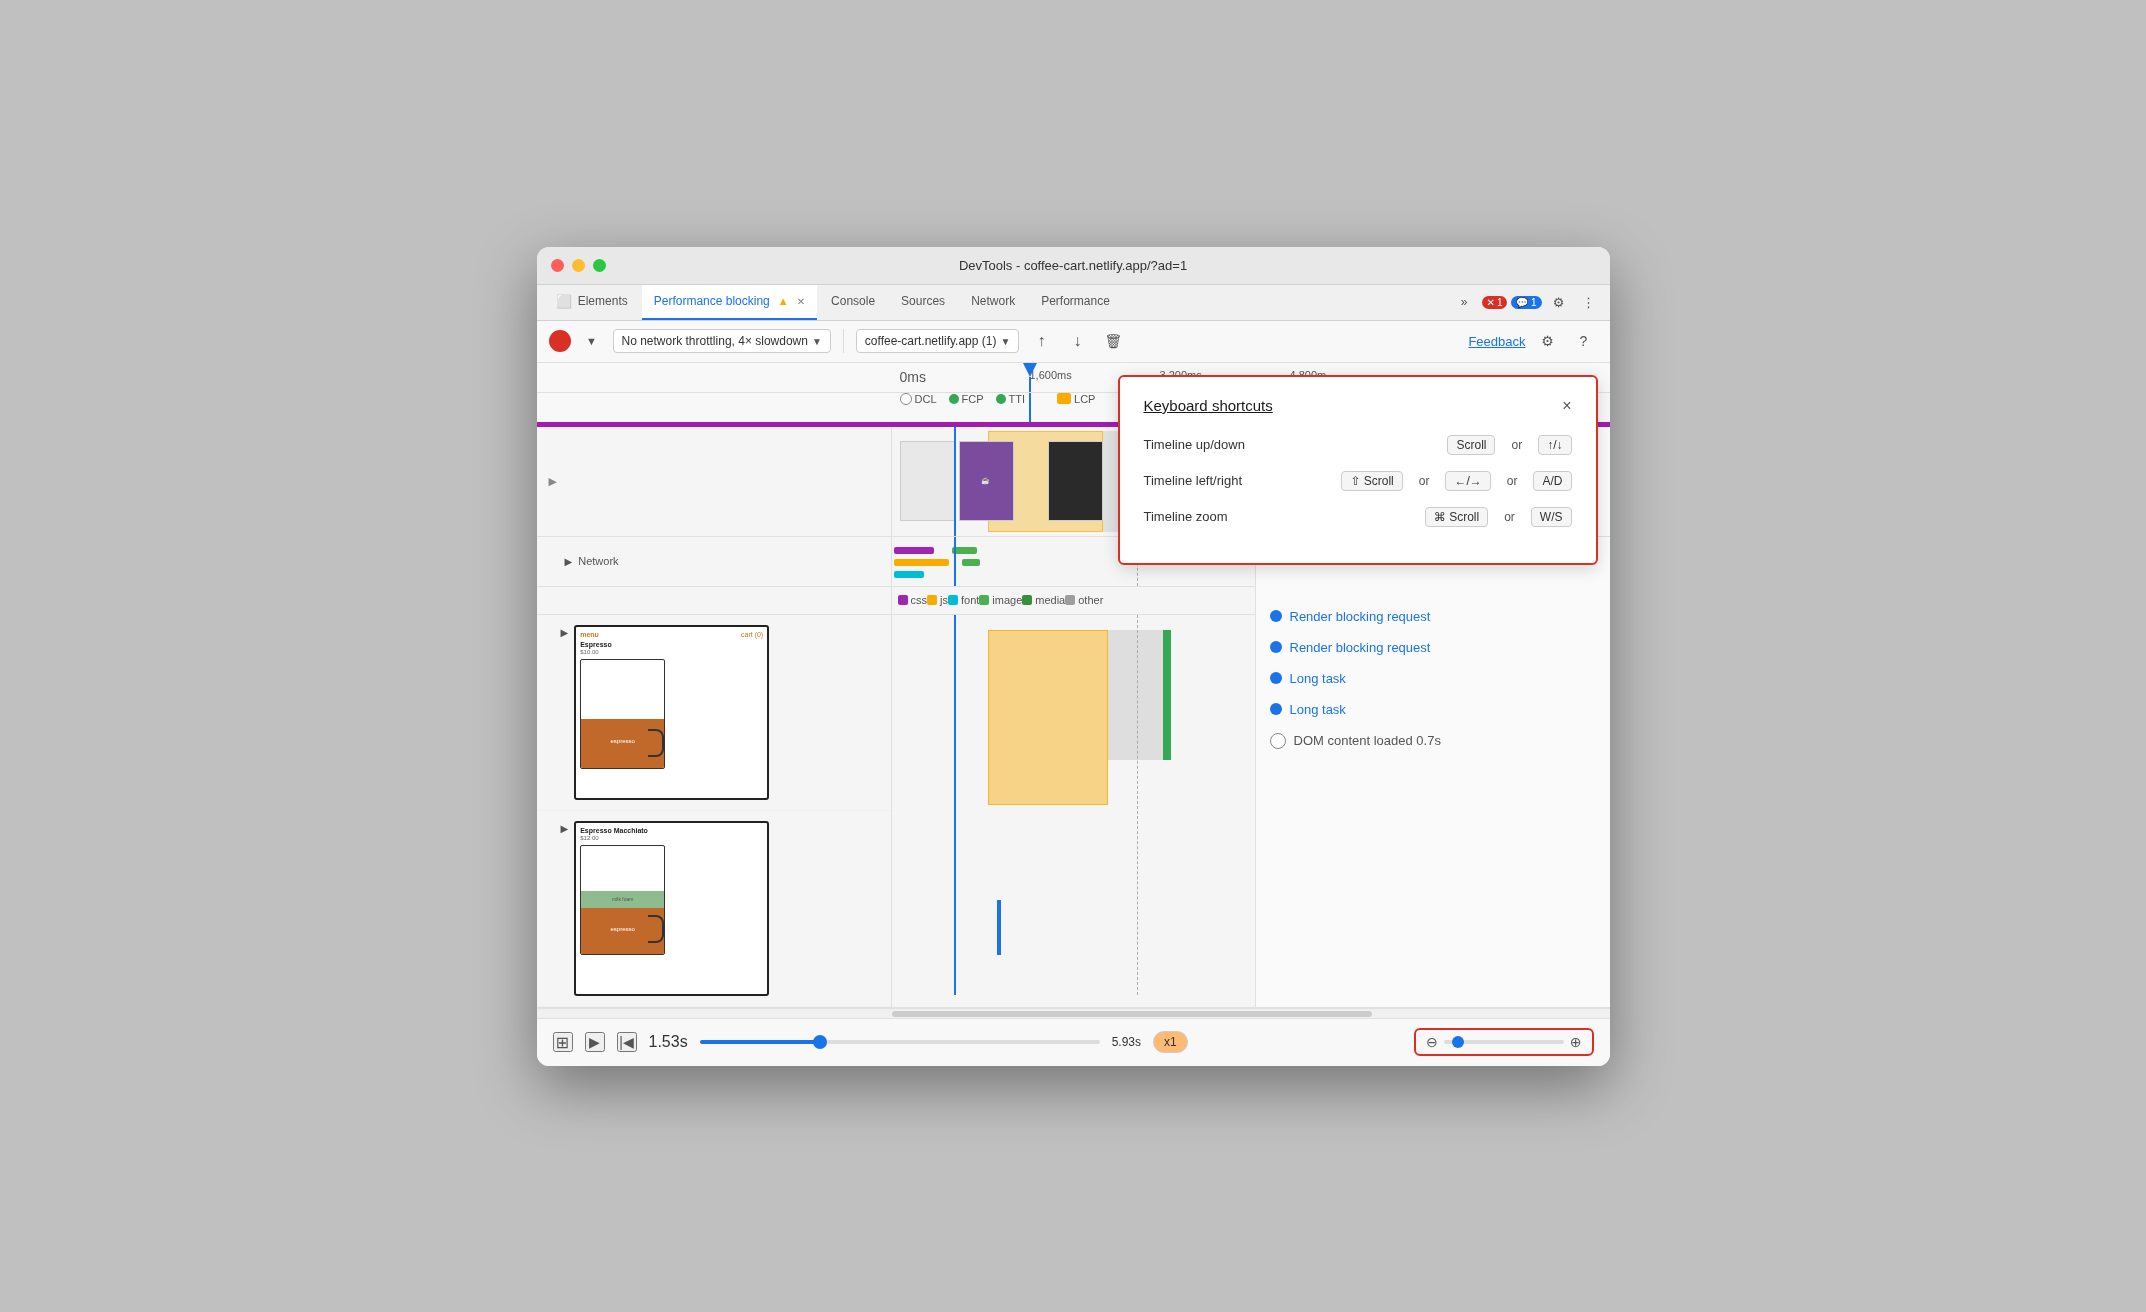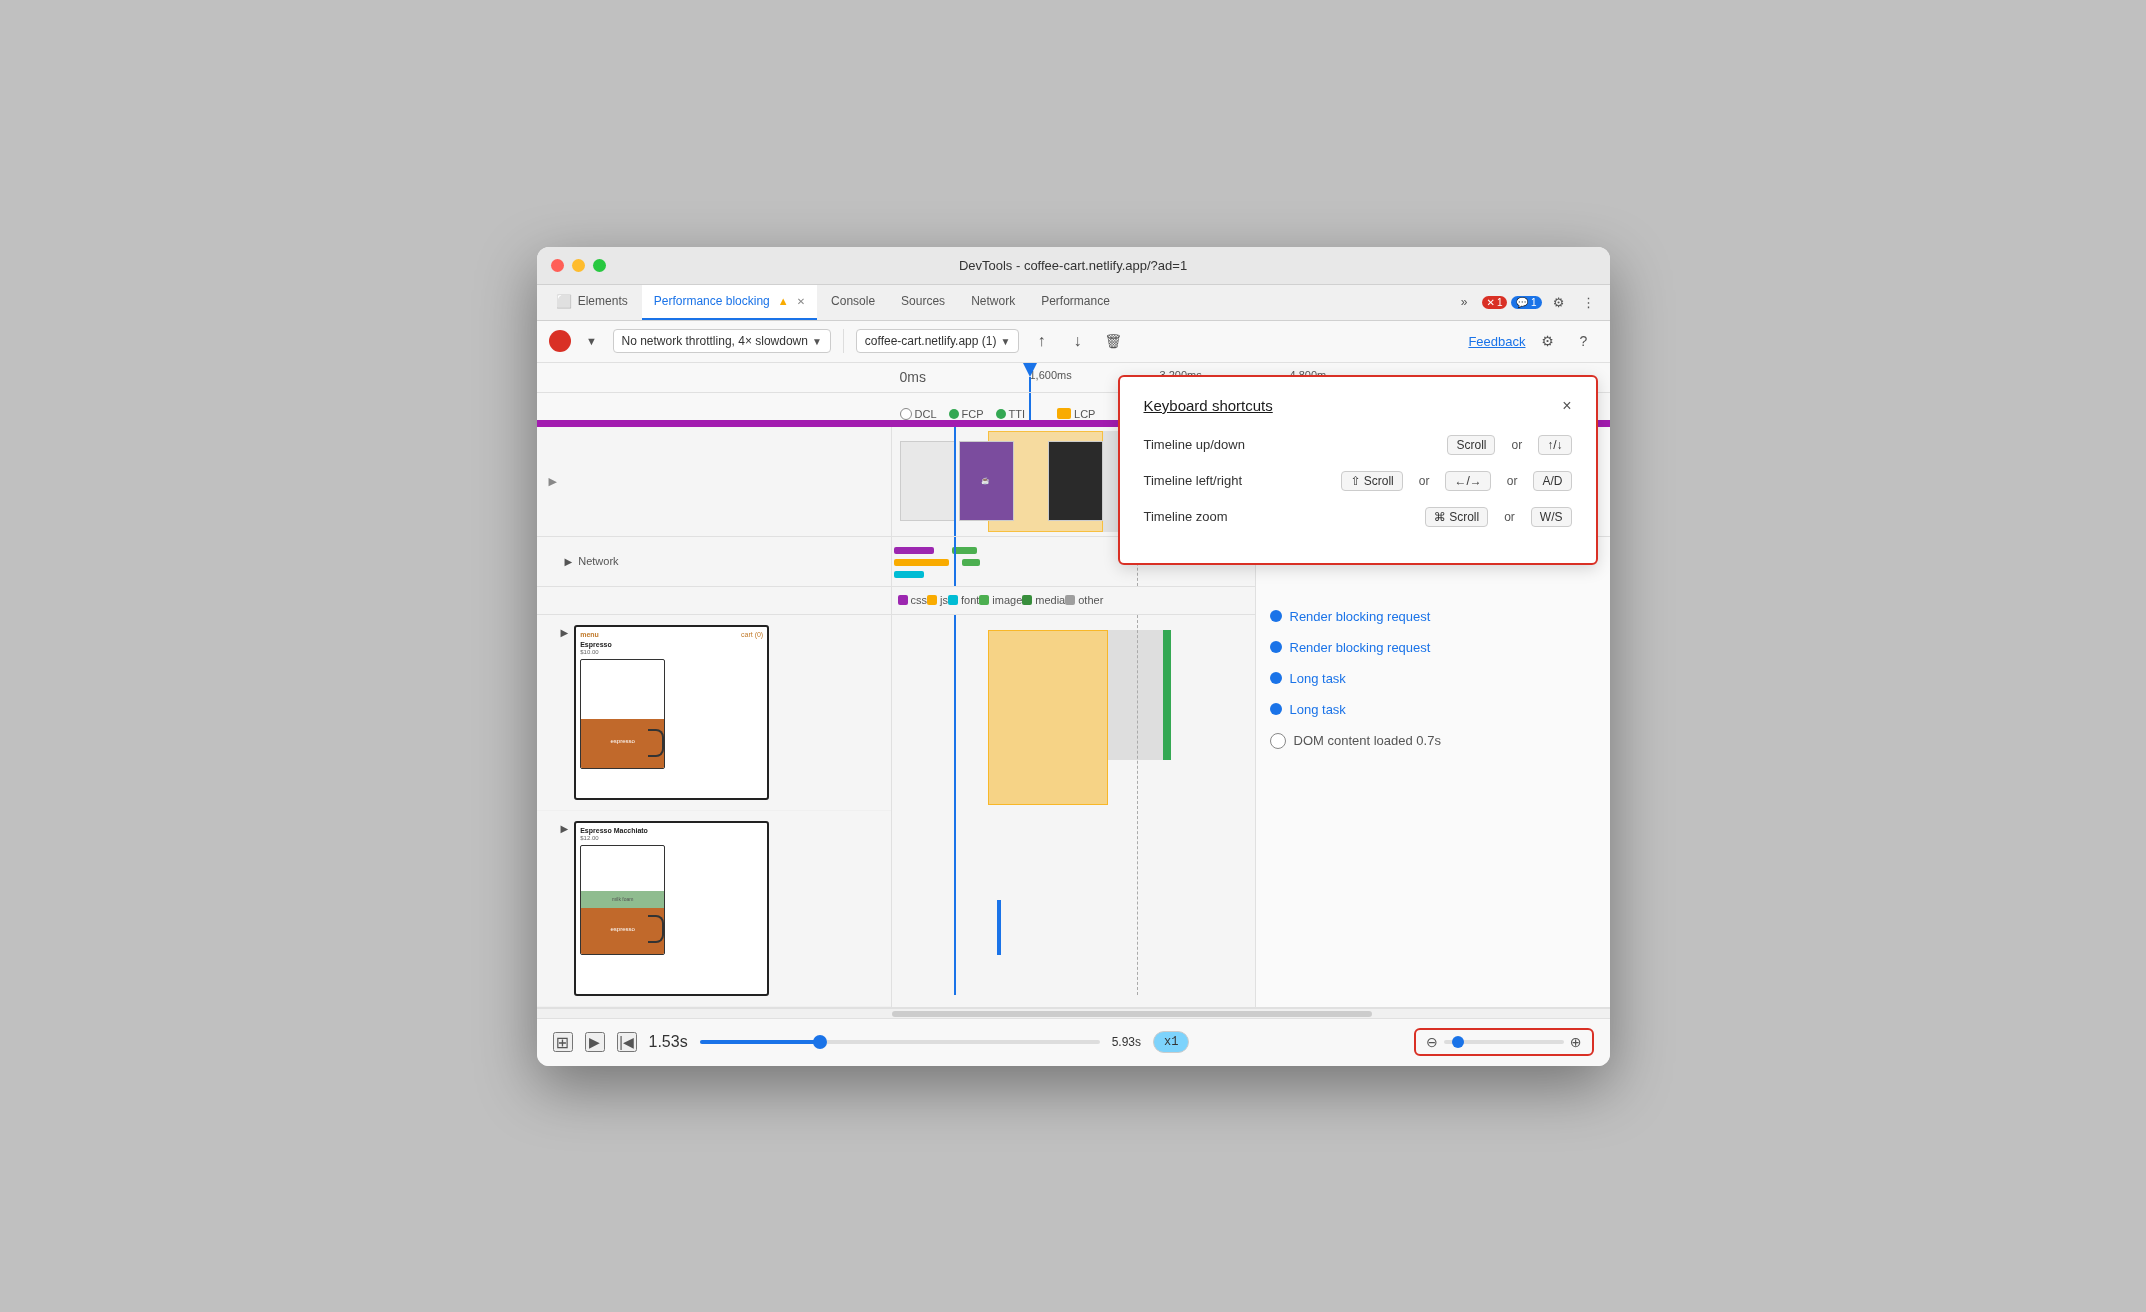--- a/index.html
+++ b/index.html
@@ -234,28 +234,27 @@
       top: 50%;
       left: 30%;
       transform: translate(-50%, -50%);
       width: 14px;
       height: 14px;
       border-radius: 50%;
       background: #1a73e8;
       cursor: pointer;
     }
     .speed-btn {
-      background: #7dd3fc;
+      background: #fdba74;
       border: 1px solid #ccc;
       border-radius: 12px;
       padding: 3px 10px;
       font-size: 12px;
       cursor: pointer;
       color: #333;
-      font-family: Liberation Mono, monospace;
     }
     .zoom-controls {
       display: flex;
       align-items: center;
       gap: 6px;
       margin-left: auto;
       border: 2px solid #d93025;
       border-radius: 6px;
       padding: 4px 10px;
     }
@@ -455,21 +454,21 @@
         <span style="width:130px; font-size:14px; color:#555;">0ms</span>
         <span style="width:130px; font-size:11px; color:#555;">1,600ms</span>
         <span style="width:130px; font-size:11px; color:#555;">3,200ms</span>
         <span style="width:100px; font-size:11px; color:#555;">4,800m</span>
       </div>
 
       <div style="position:absolute; left:486px; top:0; width:0; height:0; border-left:7px solid transparent; border-right:7px solid transparent; border-top:14px solid #1a73e8; z-index:10;"></div>
       <div style="position:absolute; left:492px; top:14px; width:2px; bottom:0; background:#1a73e8;"></div>
     </div>
 
-    <div style="display:flex; height:34px; background:#f8f8f8; border-bottom:7px solid #a21caf; align-items:flex-end; position:relative;">
+    <div style="display:flex; height:34px; background:#f8f8f8; border-bottom:5px solid #a21caf; align-items:flex-start; position:relative;">
       <div style="width:355px; flex-shrink:0; border-right:1px solid #e0e0e0;"></div>
       <div style="display:flex; align-items:center; gap:12px; padding-left:8px;">
         <div style="display:flex;align-items:center;gap:3px;">
           <div style="width:12px;height:12px;border-radius:50%;border:1.5px solid #888;background:#fff;"></div>
           <span style="font-size:11px;color:#555;">DCL</span>
         </div>
         <div style="display:flex;align-items:center;gap:3px;">
           <div style="width:10px;height:10px;border-radius:50%;background:#34a853;"></div>
           <span style="font-size:11px;color:#555;">FCP</span>
         </div>

